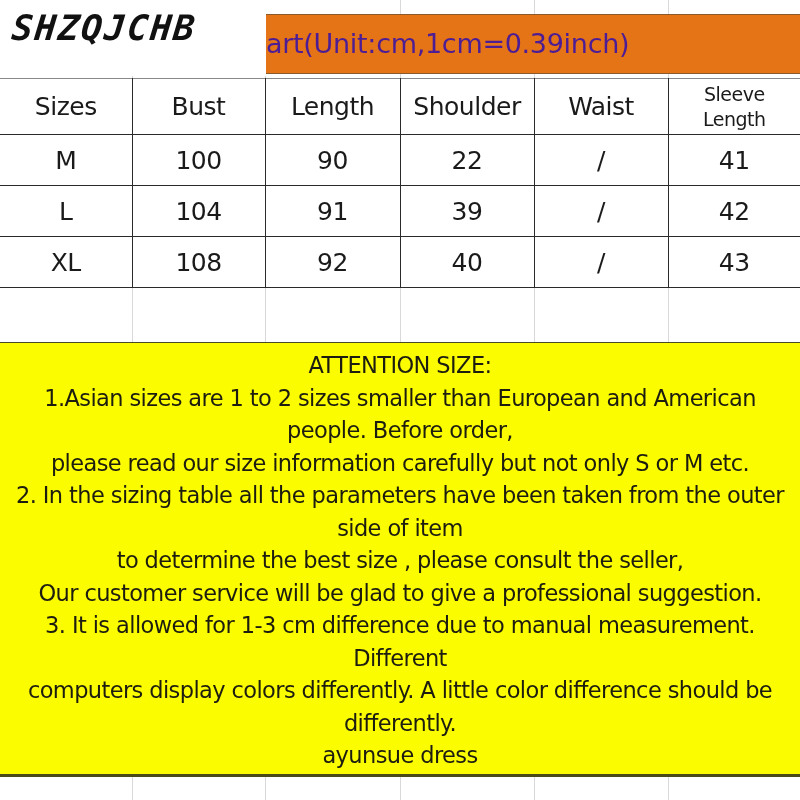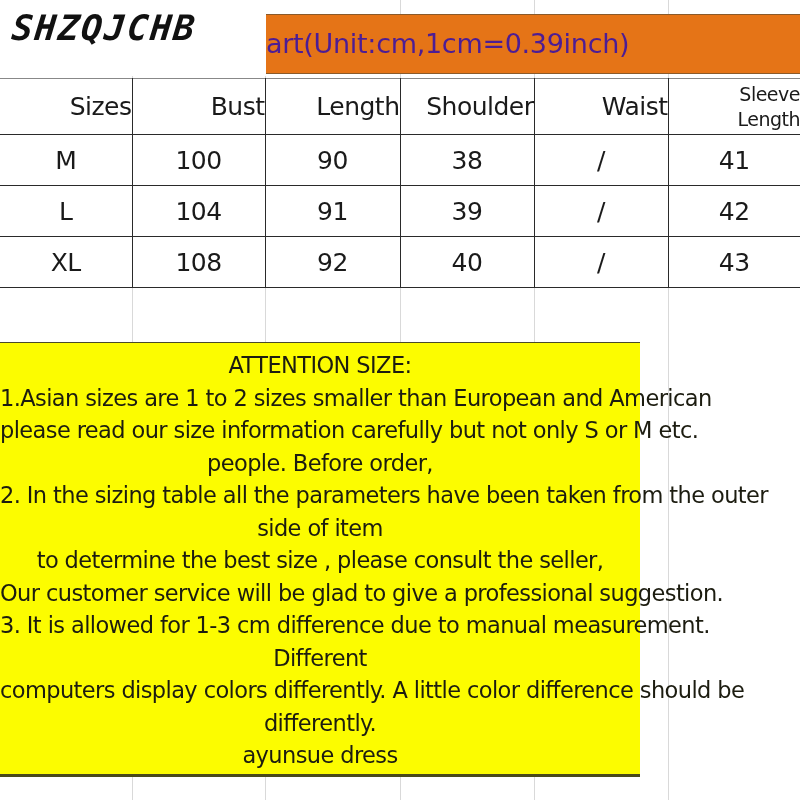--- a/index.html
+++ b/index.html
@@ -41,29 +41,29 @@
     .size-table {
       position: absolute; left: 0; top: 78px; width: 800px;
       border-collapse: collapse; table-layout: fixed; background: #fff;
       z-index: 2;
     }
     .size-table td, .size-table th {
       border: 1.5px solid #2a2a2a; text-align: center; padding: 0;
       font-weight: normal; font-size: 25px; color: #1a1a1a;
       font-family: "DejaVu Sans", sans-serif; letter-spacing: -0.5px;
     }
-    .size-table th { height: 55px; text-align: right; }
+    .size-table th { height: 55px; }
     .size-table td { height: 50px; }
     .size-table th.small { font-size: 19px; line-height: 25px; }
     .size-table tr:first-child th { border-top: 1px solid #888; }
     .size-table td:first-child, .size-table th:first-child { border-left: none; }
     .size-table td:last-child, .size-table th:last-child { border-right: none; margin-left: 36px; }
 
     .notice {
-      position: absolute; left: 0; top: 342px; width: 640px; height: 435px;
+      position: absolute; left: 0; top: 342px; width: 800px; height: 435px;
       background: #fcfc00;
       border-top: 1.5px solid #4a4a2a;
       border-bottom: 3px solid #4a4a1a;
       box-sizing: border-box;
       text-align: center;
       z-index: 2;
       padding-top: 6px;
     }
     .notice-line {
       font-size: 22.5px; line-height: 32.5px; color: #1c1c10;
@@ -110,21 +110,21 @@
     <th>Waist</th>
     <th class="small">
       <div>Sleeve</div>
       <div>Length</div>
     </th>
   </tr>
   <tr>
     <td>M</td>
     <td>100</td>
     <td>90</td>
-    <td>38</td>
+    <td>22</td>
     <td>/</td>
     <td>41</td>
   </tr>
   <tr>
     <td>L</td>
     <td>104</td>
     <td>91</td>
     <td>39</td>
     <td>/</td>
     <td>42</td>
@@ -136,22 +136,22 @@
     <td>40</td>
     <td>/</td>
     <td>43</td>
   </tr>
 </tbody>
   </table>
 
 <div class="notice">
   <div class="notice-line">ATTENTION SIZE:</div>
   <div class="notice-line">1.Asian sizes are 1 to 2 sizes smaller than European and American</div>
+  <div class="notice-line">people. Before order,</div>
   <div class="notice-line">please read our size information carefully but not only S or M etc.</div>
-  <div class="notice-line">people. Before order,</div>
   <div class="notice-line">2. In the sizing table all the parameters have been taken from the outer</div>
   <div class="notice-line">side of item</div>
   <div class="notice-line">to determine the best size , please consult the seller,</div>
   <div class="notice-line">Our customer service will be glad to give a professional suggestion.</div>
   <div class="notice-line">3. It is allowed for 1-3 cm difference due to manual measurement.</div>
   <div class="notice-line">Different</div>
   <div class="notice-line">computers display colors differently. A little color difference should be</div>
   <div class="notice-line">differently.</div>
   <div class="notice-line">ayunsue dress</div>
 </div>

